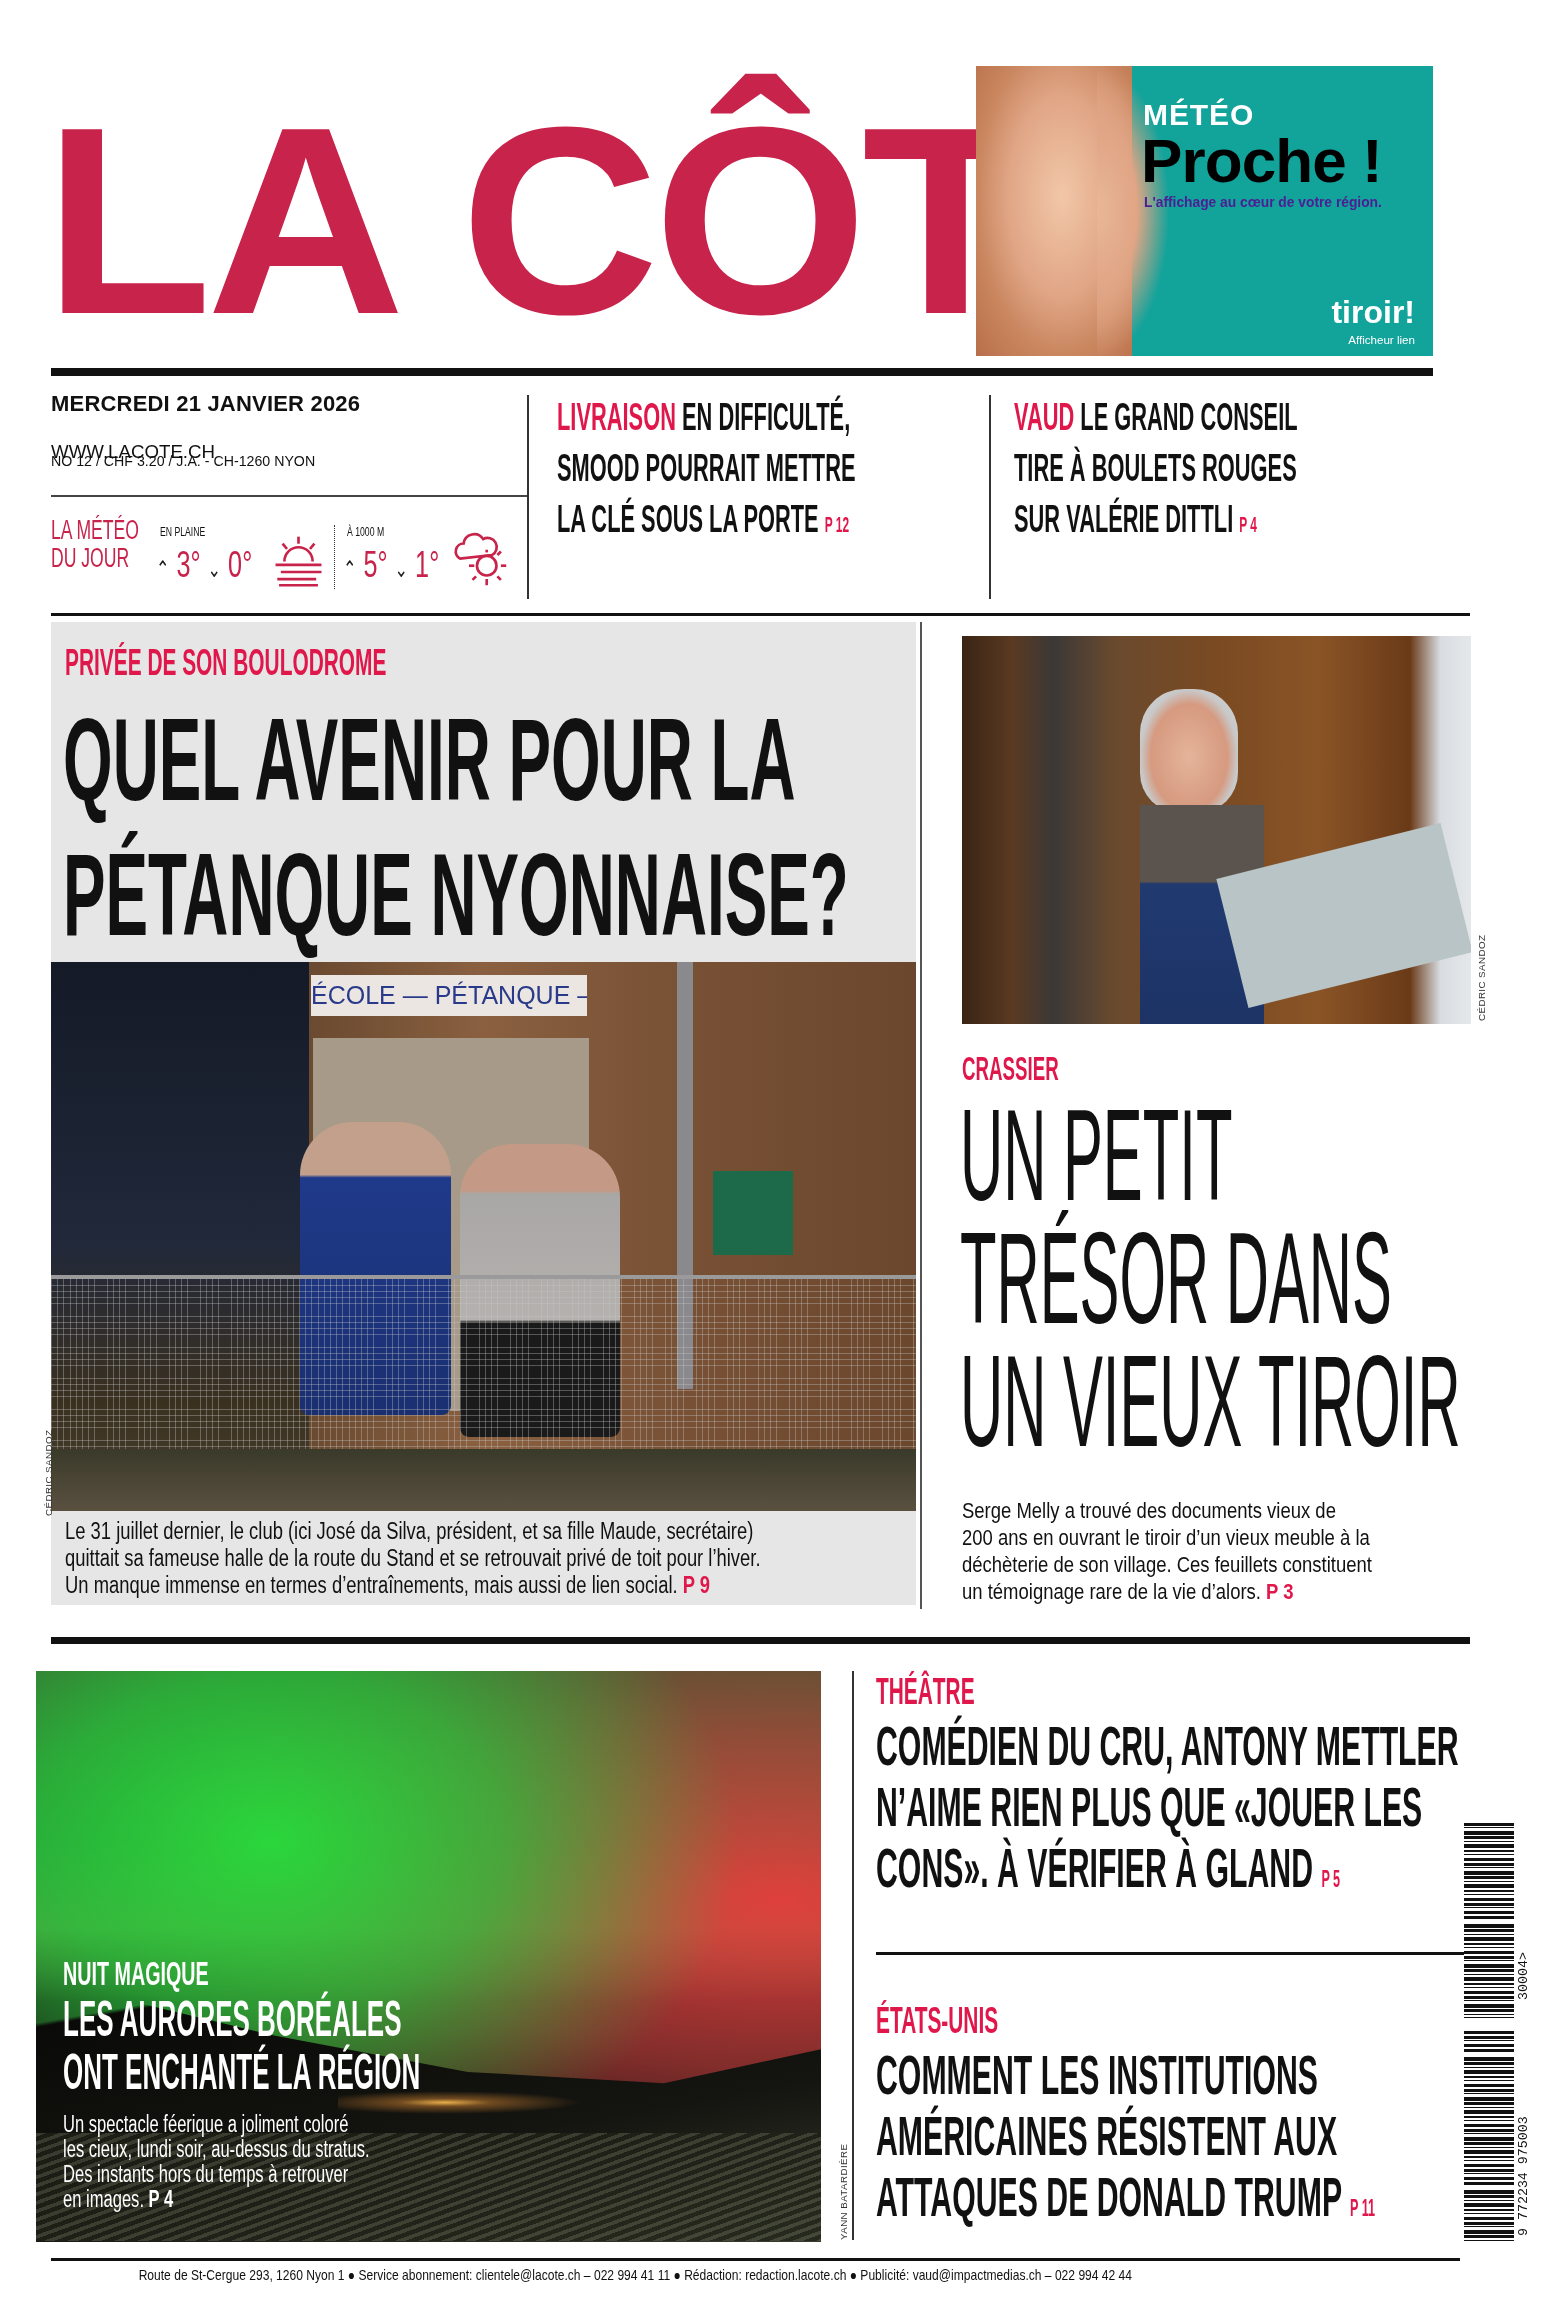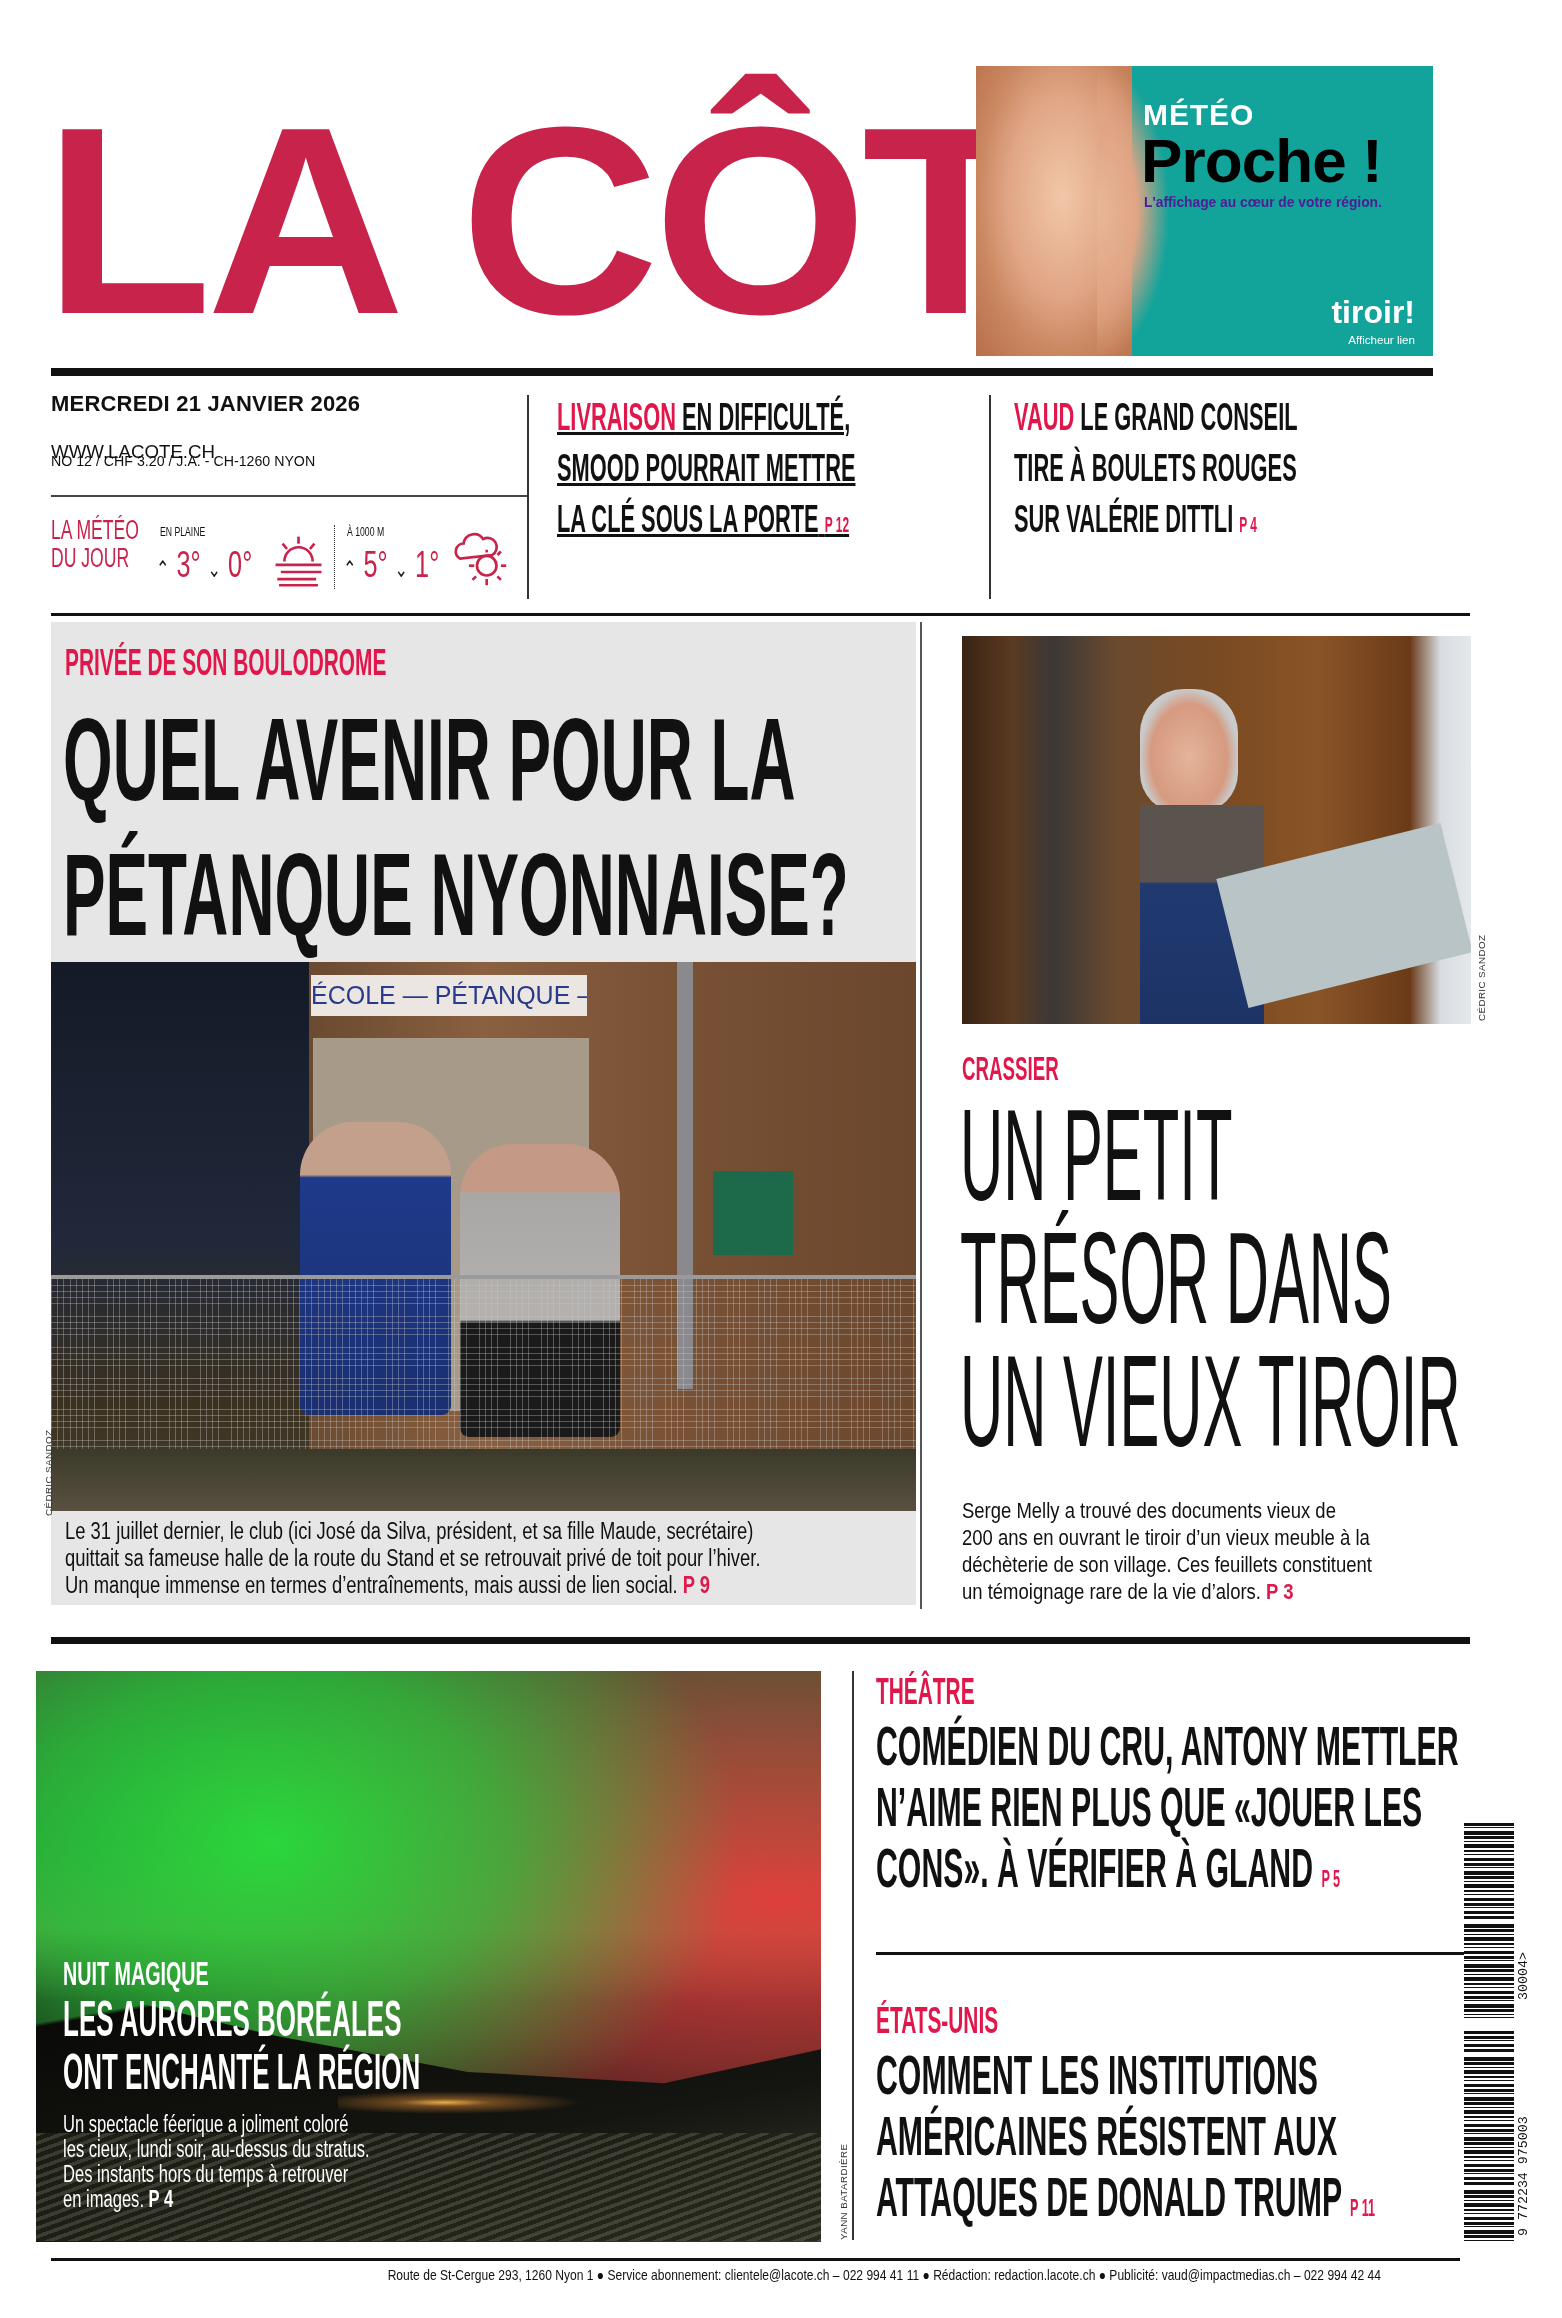--- a/index.html
+++ b/index.html
@@ -60,21 +60,21 @@
     clip-path: polygon(0 5%, 30% 25%, 55% 38%, 80% 42%, 100% 30%, 100% 100%, 0 100%); }
   #aurora .field { position: absolute; left: 0; top: 462px; width: 100%; height: 108px;
     background: repeating-linear-gradient(160deg, #4a4e3c 0px, #4a4e3c 3.6px, #202218 3.6px, #202218 8px); opacity: 0.7; }
   #aurora .lights { position: absolute; left: 302px; top: 418px; width: 267px; height: 27px;
     background: radial-gradient(ellipse at 40% 50%, rgba(255,190,80,0.9) 0%, rgba(255,160,60,0.4) 20%, rgba(0,0,0,0) 60%); }
 
   
   #barcode { left: 1464px; top: 1823px; width: 50px; height: 418px;
     background: repeating-linear-gradient(180deg, #111 0px, #111 2.7px, #fff 2.7px, #fff 4.4px, #111 4.4px, #111 5.3px, #fff 5.3px, #fff 8px, #111 8px, #111 11.6px, #fff 11.6px, #fff 13.3px); }
 
-  #footer { left: 51px; top: 2267px; width: 1418px; text-align: right; font-size: 14.2px; white-space: nowrap; }
+  #footer { left: 51px; top: 2267px; width: 1418px; text-align: left; font-size: 14.2px; white-space: nowrap; }
 </style>
 </head>
 <body>
 
 <div id="logo" class="abs">LA CÔTE</div>
 
 <div id="ad" class="abs">
   <div class="face"></div>
   <div class="tres">MÉTÉO</div>
   <div class="proche">Proche !</div>
@@ -129,21 +129,21 @@
     <line x1="38" y1="22" x2="38" y2="25"></line>
       <line x1="38" y1="55" x2="38" y2="62"></line>
     <line x1="54" y1="40" x2="60" y2="40"></line>
       <line x1="18" y1="40" x2="24" y2="40"></line>
     <line x1="50" y1="28" x2="54" y2="24"></line>
       <line x1="26" y1="52" x2="22" y2="56"></line>
       <line x1="50" y1="52" x2="54" y2="56"></line>
   </g>
 </svg>
 
-<div class="abs" style="left:557px; top:391px; width:409px;text-decoration:underline;">
+<div class="abs" style="left:557px; top:391px; width:409px;">
   <div class="hl" style="font-size:39px; line-height:51px; transform:scaleX(0.56); width:738px;">
     <div><span class="red">LIVRAISON</span> <span>EN DIFFICULTÉ,</span></div>
     <div>SMOOD POURRAIT METTRE</div>
     <div><span>LA CLÉ SOUS LA PORTE</span> <span class="red" style="font-size:21.3px;">P 12</span></div>
   </div>
 </div>
 <div class="rule" style="left:989px; top:395px; width:1.8px; height:204px; background:#333;"></div>
 
 <div class="abs" style="left:1014px; top:391px; width:409px;">
   <div class="hl" style="font-size:39px; line-height:51px; transform:scaleX(0.56); width:738px;">

